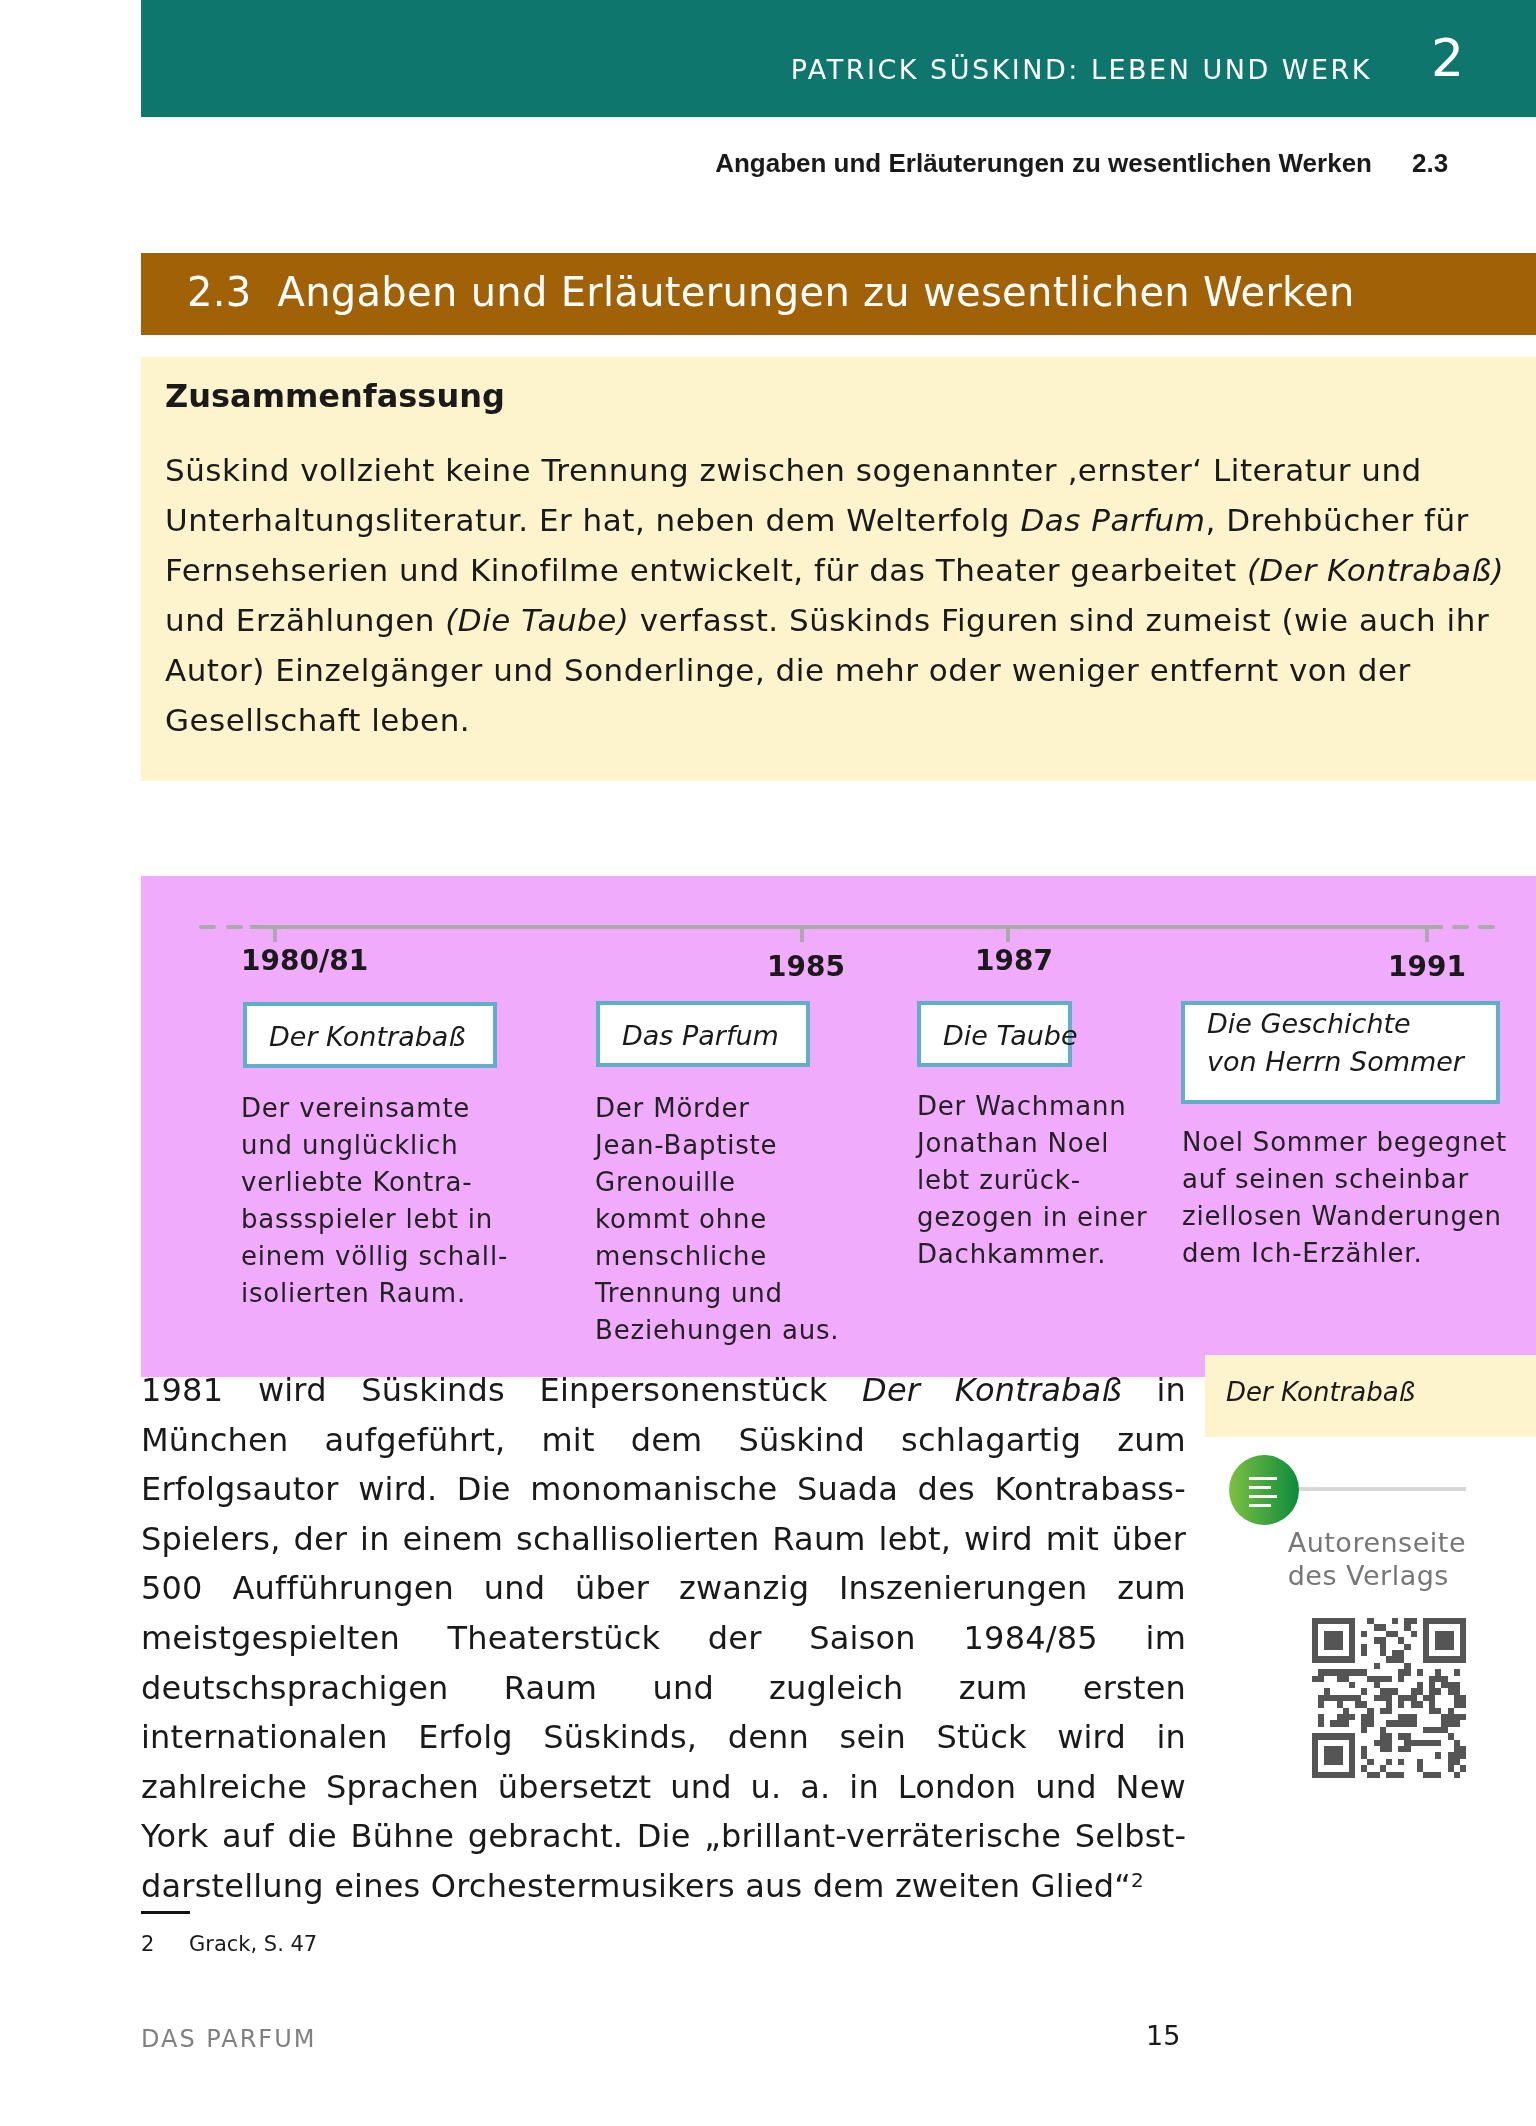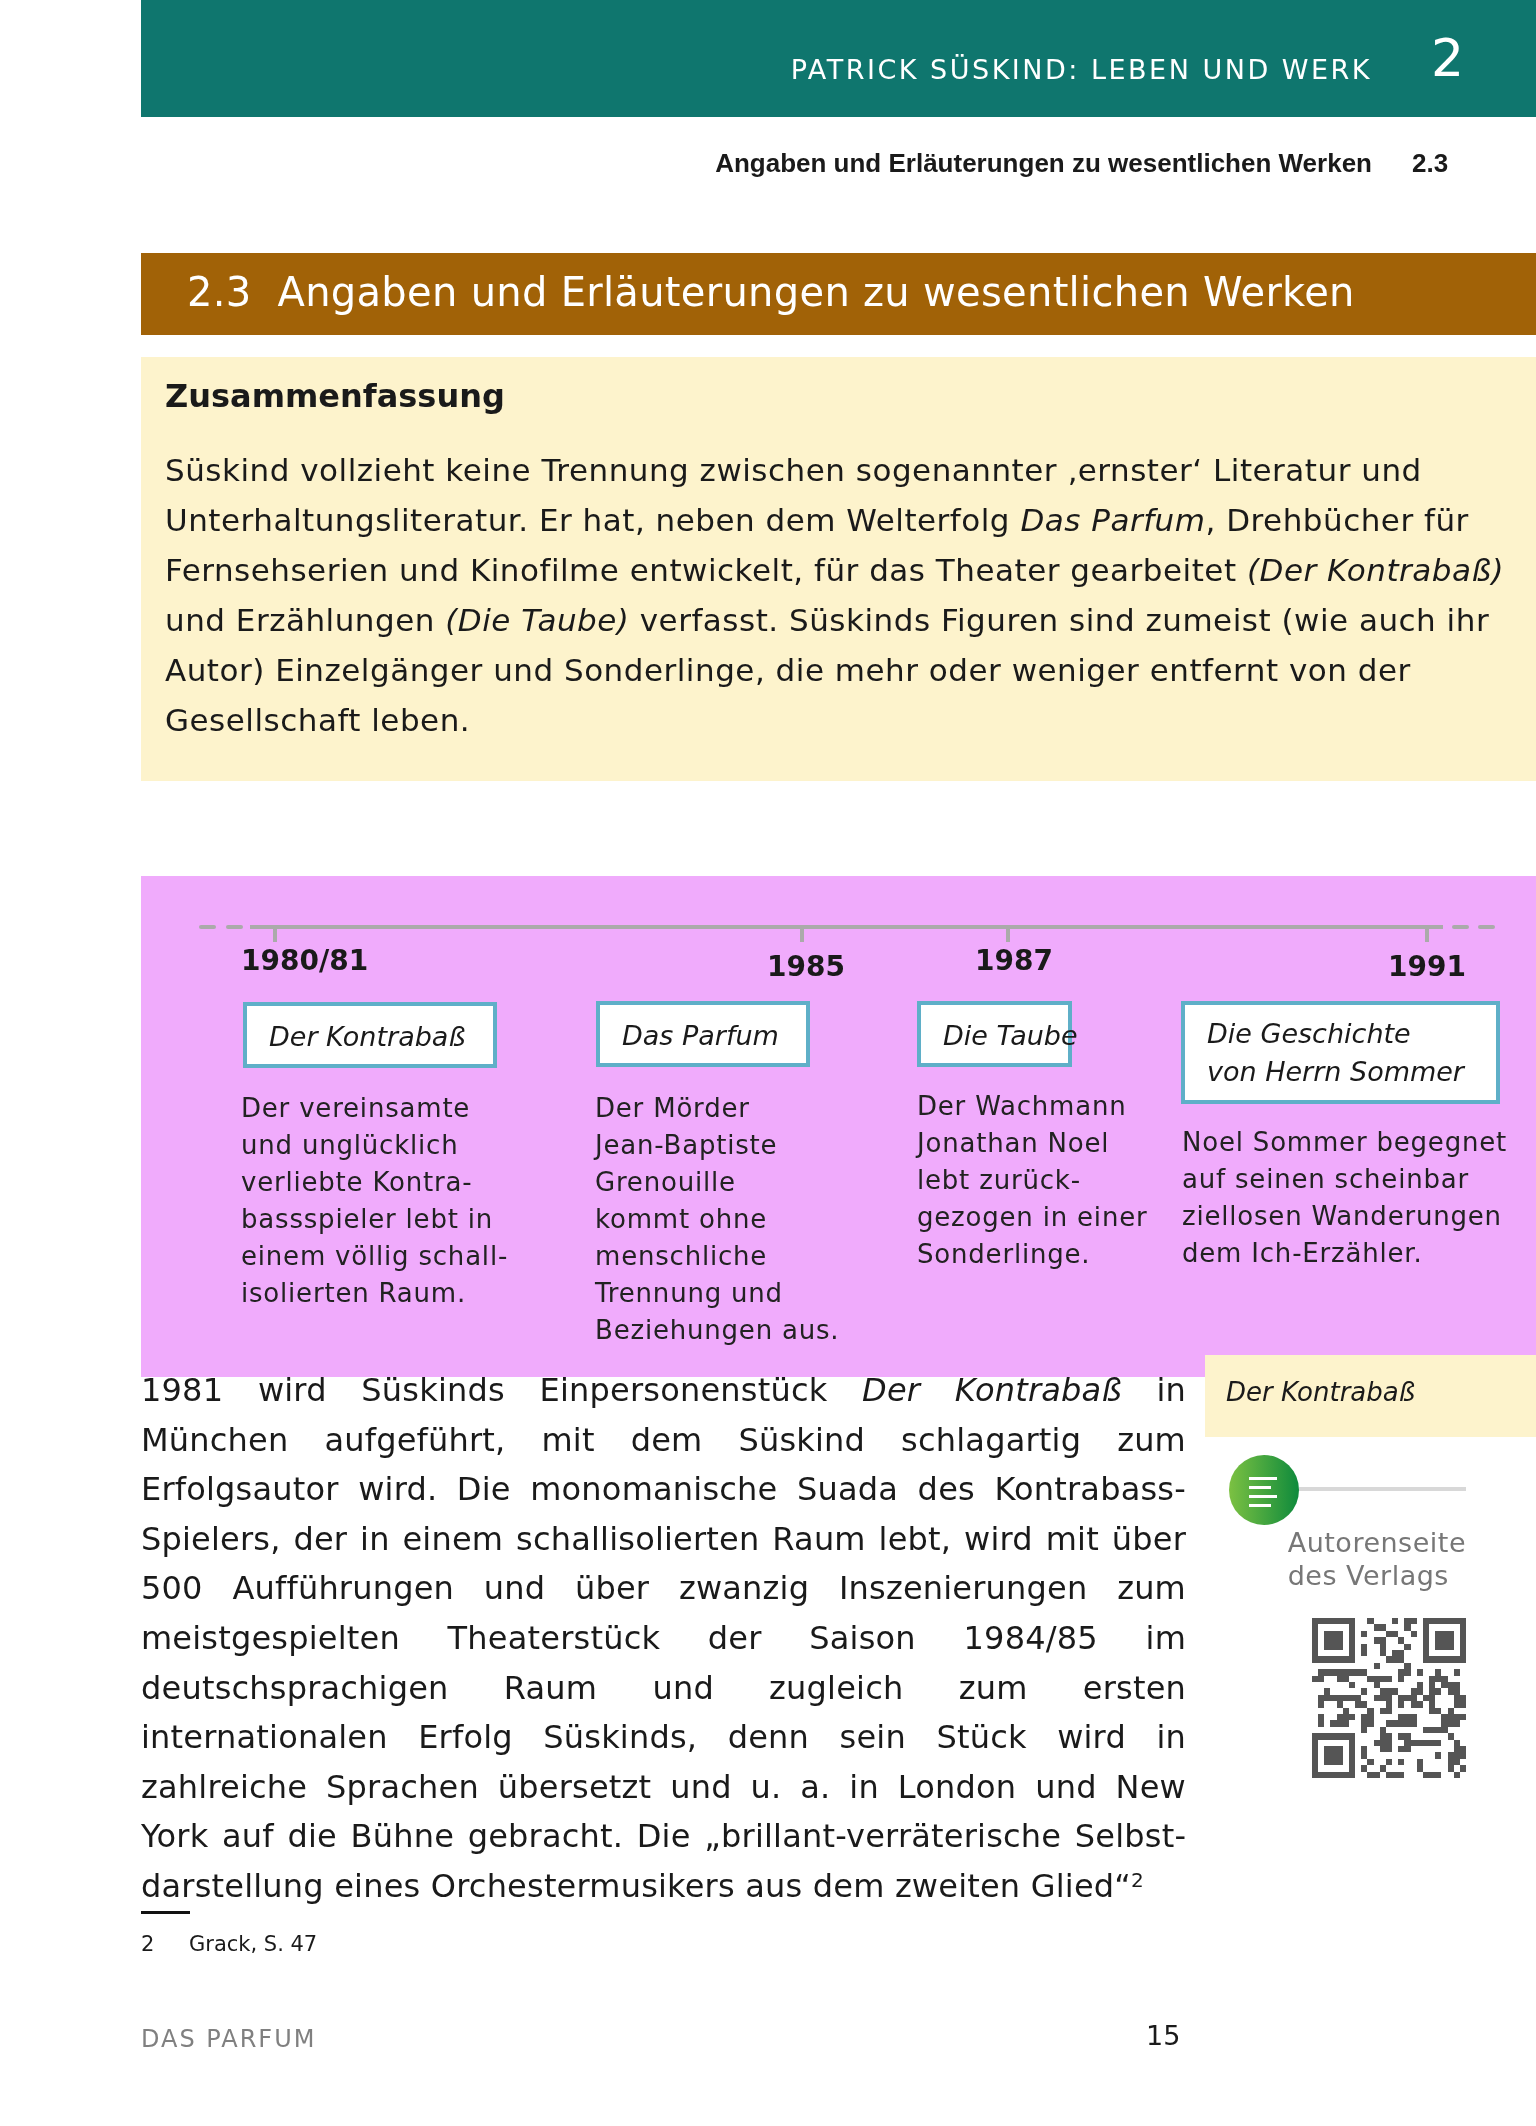--- a/index.html
+++ b/index.html
@@ -108,25 +108,25 @@
     <div>Beziehungen aus.</div>
   </div>
 
   <div class="tl-year" style="left:834px; top:68px">1987</div>
   <div class="tl-box" style="left:776px; top:125px; width:155px; height:66px">Die Taube</div>
   <div class="tl-desc" style="left:776px; top:212px">
     <div>Der Wachmann</div>
     <div>Jonathan Noel</div>
     <div>lebt zurück-</div>
     <div>gezogen in einer</div>
-    <div>Sonderlinge.</div>
+    <div>Dachkammer.</div>
   </div>
 
   <div class="tl-year" style="left:1247px; top:74px">1991</div>
-  <div class="tl-box" style="left:1040px; top:125px; width:319px; height:103px; padding-top:10px">
+  <div class="tl-box" style="left:1040px; top:125px; width:319px; height:103px; padding-top:0">
     <div>Die Geschichte</div>
     <div>von Herrn Sommer</div>
   </div>
   <div class="tl-desc" style="left:1041px; top:248px">
     <div>Noel Sommer begegnet</div>
     <div>auf seinen scheinbar</div>
     <div>ziellosen Wanderungen</div>
     <div>dem Ich-Erzähler.</div>
   </div>
 </div>

